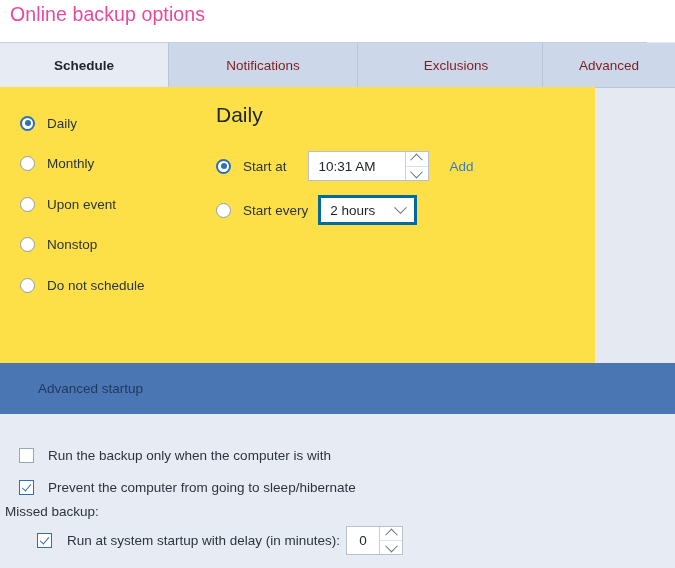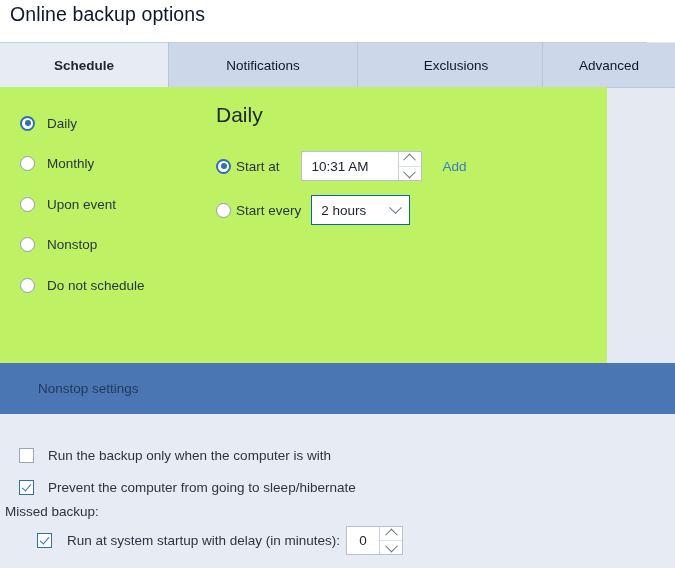--- a/index.html
+++ b/index.html
@@ -31,21 +31,21 @@
     height: 42px;
     background: #ffffff;
     box-sizing: border-box;
   }
   .title-text {
     position: absolute;
     left: 10px;
     top: 3px;
     font-size: 19.5px;
     font-weight: 400;
-    color: #0f172a;
+    color: #ec4899;
     letter-spacing: 0.1px;
   }
 
   
   .tabbar {
     position: absolute;
     left: 0; top: 42px;
     width: 647px;
     height: 45px;
     background: #d2dcee;
@@ -53,21 +53,21 @@
   }
   .tab {
     position: absolute;
     top: 0;
     height: 45px;
     box-sizing: border-box;
     display: flex;
     align-items: center;
     justify-content: center;
     font-size: 13.5px;
-    color: #0f172a;
+    color: #7f1d1d;
     cursor: default;
   }
   .tab.inactive {
     background: #ccd7ea;
     border-left: 1px solid #b6c4dc;
     border-bottom: 1px solid #b9c6de;
   }
   .tab.active {
     background: #e7ecf4;
     font-weight: bold;
@@ -78,22 +78,21 @@
   .tab-1 { left: 168px; width: 189px; }
   .tab-2 { left: 357px; width: 185px; padding-left: 12px; }
   .tab-3 { left: 542px; width: 133px; }
 
   
   .content {
     position: absolute;
     left: 0; top: 87px;
     width: 595px;
     height: 276px;
-    background: #bef264;
-    padding-left: 12px;
+    background: #fde047;
   }
 
   
   .radio-list {
     position: absolute;
     left: 20px;
     top: 26px;
   }
   .radio-row {
     display: flex;
@@ -141,21 +140,21 @@
     font-size: 21px;
     color: #20262e;
     margin: 0 0 24px 0;
     font-weight: 400;
   }
   .opt-row {
     display: flex;
     align-items: center;
     margin-bottom: 14px;
   }
-  .opt-row .radio-label { margin-left: 5px; }
+  .opt-row .radio-label { margin-left: 12px; }
 
   .spin-field {
     display: inline-flex;
     align-items: stretch;
     height: 30px;
     background: #ffffff;
     border: 1px solid #b6c0cf;
     box-sizing: border-box;
     margin-left: 21px;
   }
@@ -198,21 +197,21 @@
     cursor: pointer;
   }
 
   .select-field {
     display: inline-flex;
     align-items: center;
     justify-content: space-between;
     height: 30px;
     width: 99px;
     background: #ffffff;
-    border: 1px solid #0369a1;
+    border: 3px solid #0369a1;
     box-sizing: border-box;
     margin-left: 10px;
     padding: 0 9px;
     cursor: default;
   }
   .select-value {
     font-size: 13.5px;
     color: #20262e;
   }
   .caret {
@@ -387,21 +386,21 @@
 
         <span class="select-field">
           <span class="select-value">2 hours</span>
           <i class="caret"></i>
         </span>
       </div>
     </div>
   </div>
 
   <div class="adv-bar">
-    <span class="adv-bar-label">Nonstop settings</span>
+    <span class="adv-bar-label">Advanced startup</span>
   </div>
 
   <div class="bottom">
 
     <div class="cb-row row-idle">
       <span class="cb"></span>
       <span class="cb-label">Run the backup only when the computer is with</span>
     </div>
 
     <div class="cb-row row-sleep">

